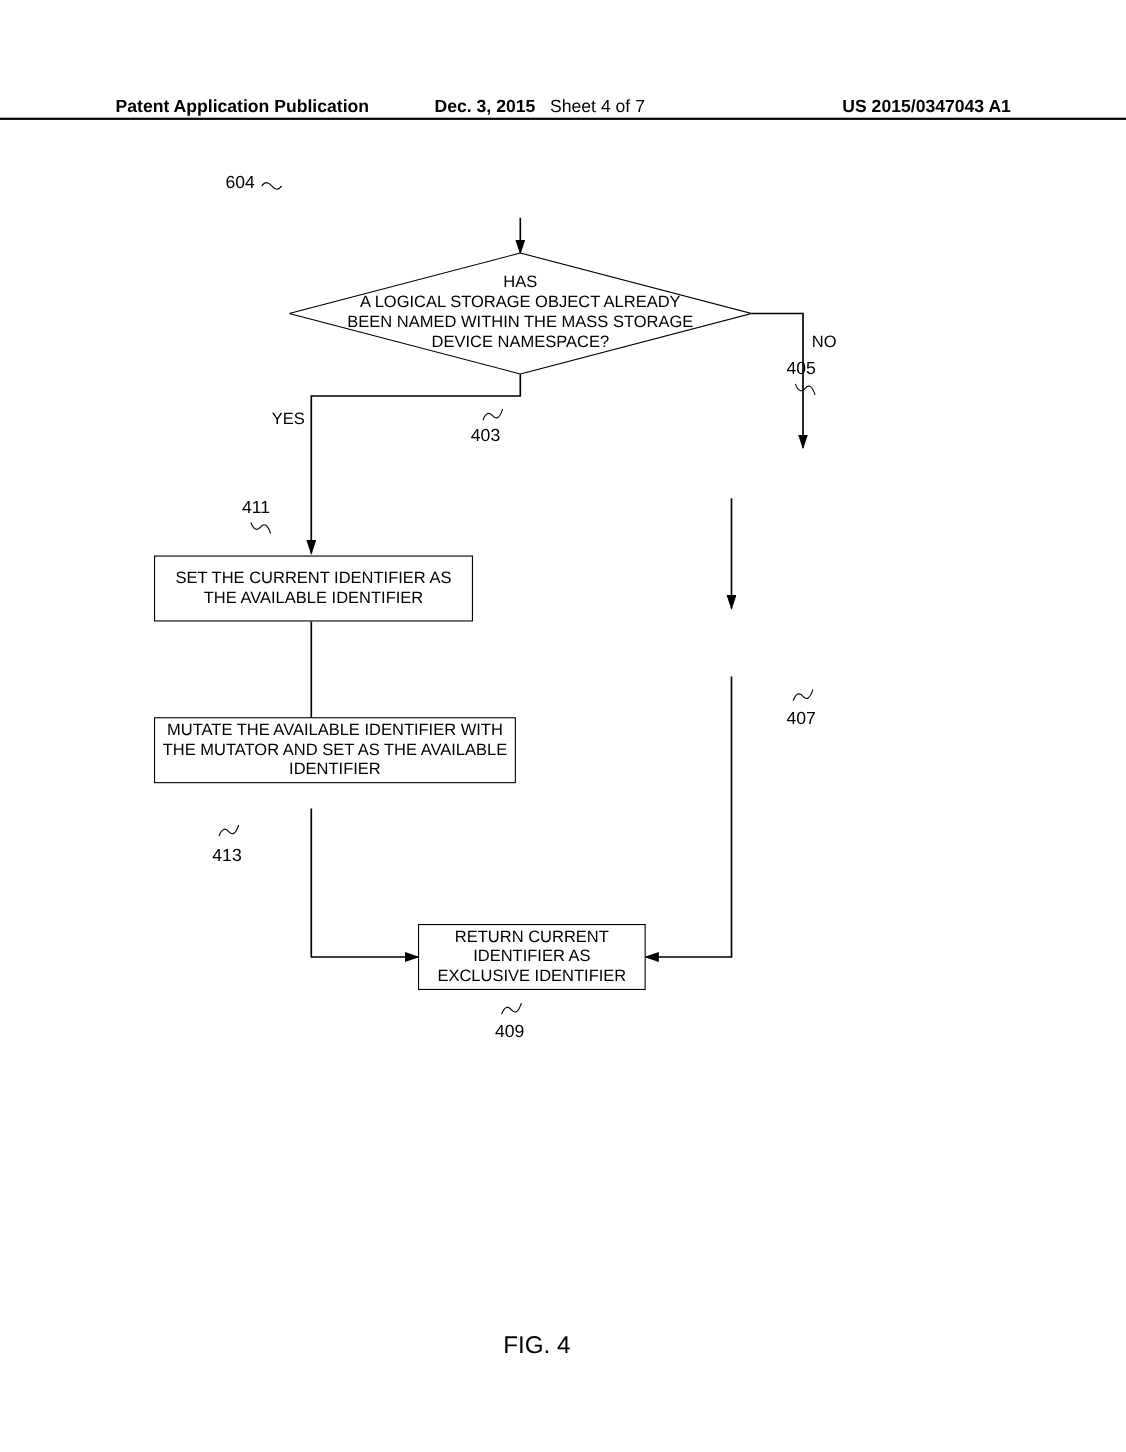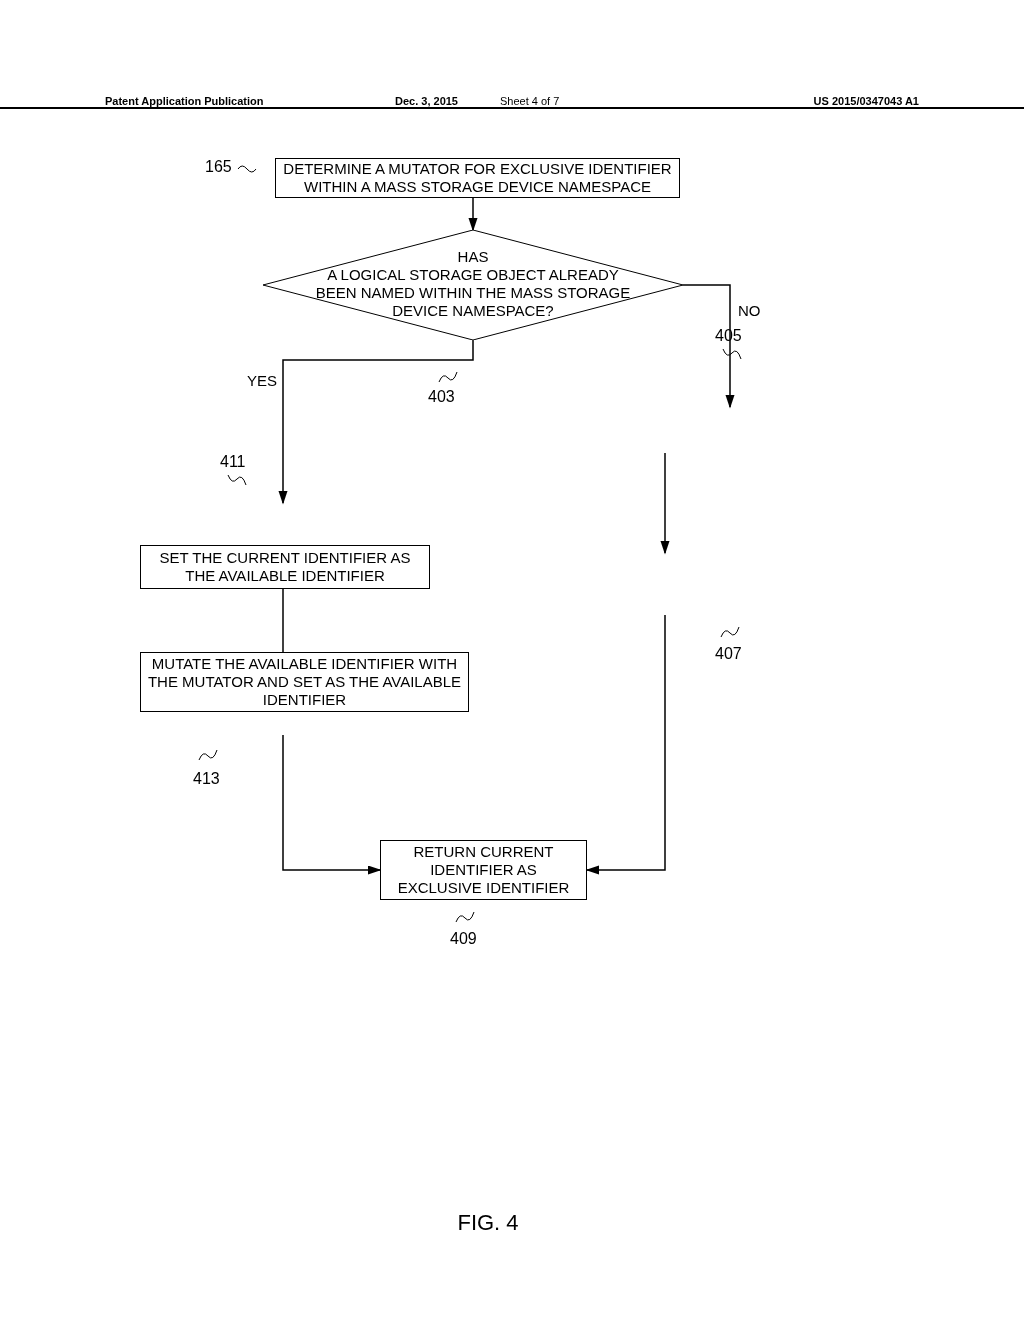--- a/index.html
+++ b/index.html
@@ -12,21 +12,21 @@
       color: #000;
     }
     .header {
       position: absolute;
       top: 85px; left: 0; right: 0;
       height: 24px;
       border-bottom: 2px solid #000;
       display: flex;
       align-items: flex-end;
       padding: 0 105px;
-      font-size: 11px;
+      font-size: 16px;
       font-weight: bold;
     }
     .header-title { flex: 0 0 auto; }
     .header-date  { position: absolute; left: 395px; }
     .header-sheet { position: absolute; left: 500px; font-weight: normal; }
     .header-pub   { position: absolute; right: 105px; }
 
     .canvas {
       position: absolute;
       top: 130px; left: 0;
@@ -112,24 +112,21 @@
 
     <line x1="665" y1="323" x2="665" y2="423" stroke="#000" stroke-width="1.5" marker-end="url(#arrow)"></line>
 
     <polyline points="665,485 665,740 587,740" fill="none" stroke="#000" stroke-width="1.5" marker-end="url(#arrow)"></polyline>
 
     <polyline points="283,420 283,540" fill="none" stroke="#000" stroke-width="1.5" marker-end="url(#arrow)"></polyline>
 
     <polyline points="283,605 283,740 380,740" fill="none" stroke="#000" stroke-width="1.5" marker-end="url(#arrow)"></polyline>
   </svg>
 
-  <div class="box" style="left:275px; top:28px; width:405px; height:40px;">
-    <span>DETERMINE A MUTATOR FOR EXCLUSIVE IDENTIFIER WITHIN A MASS STORAGE DEVICE NAMESPACE</span>
-  </div>
-  <div class="ref" style="left:205px; top:28px;">165</div>
+  <div class="ref" style="left:205px; top:28px;">604</div>
   <div class="squig" style="left:237px; top:32px;">
     <svg viewBox="0 0 20 14">
         <path d="M1 7 Q5 1 10 7 T19 7" fill="none" stroke="#000" stroke-width="1"></path>
       </svg>
   </div>
 
   <div class="diamond">
     <svg viewBox="0 0 420 110" preserveAspectRatio="none">
       <polygon points="210,0 420,55 210,110 0,55" fill="#fff" stroke="#000" stroke-width="1"></polygon>
     </svg>
@@ -158,21 +155,21 @@
       </svg>
   </div>
 
   <div class="ref" style="left:715px; top:515px;">407</div>
   <div class="squig" style="left:720px; top:495px;">
     <svg viewBox="0 0 20 14">
         <path d="M1 12 Q5 2 10 8 T19 2" fill="none" stroke="#000" stroke-width="1"></path>
       </svg>
   </div>
 
-  <div class="box" style="left:140px; top:375px; width:290px; height:44px;margin-top:40px;">
+  <div class="box" style="left:140px; top:375px; width:290px; height:60px;">
     <span>SET THE CURRENT IDENTIFIER AS THE AVAILABLE IDENTIFIER</span>
   </div>
   <div class="ref" style="left:220px; top:323px;">411</div>
   <div class="squig" style="left:227px; top:343px;">
     <svg viewBox="0 0 20 14">
         <path d="M1 2 Q5 12 10 6 T19 12" fill="none" stroke="#000" stroke-width="1"></path>
       </svg>
   </div>
 
   <div class="box" style="left:140px; top:522px; width:329px; height:60px;">

